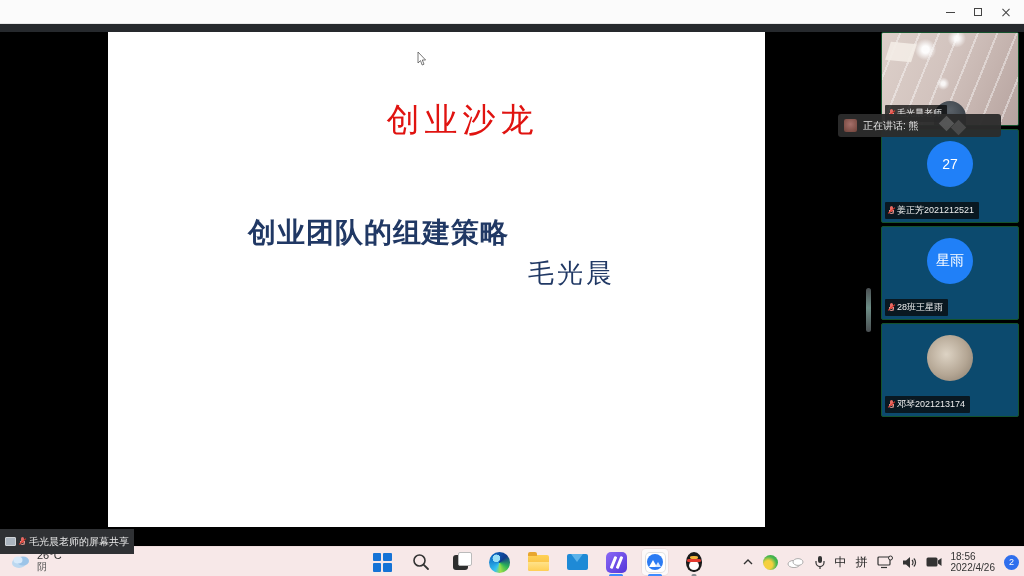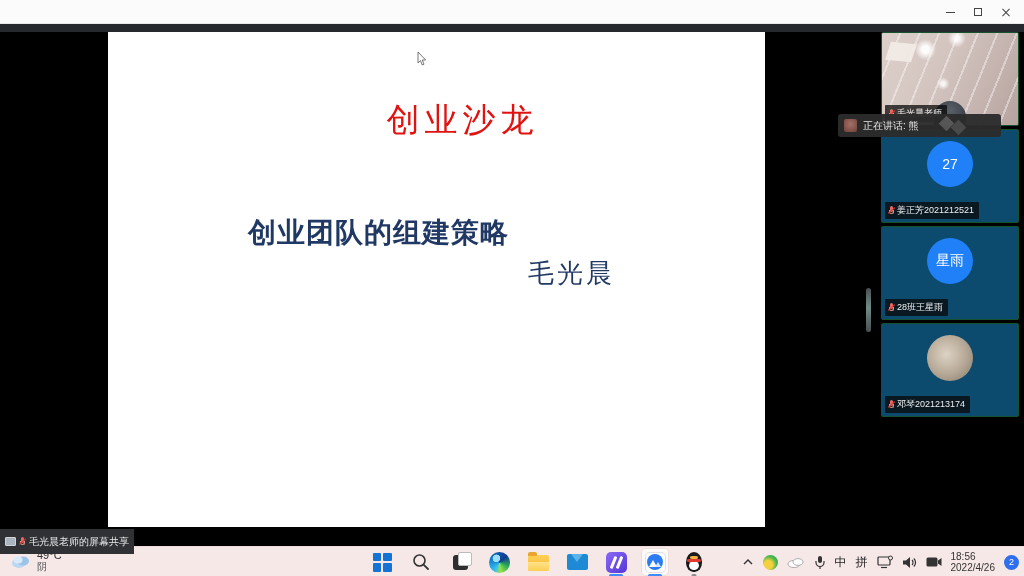--- a/index.html
+++ b/index.html
@@ -239,21 +239,21 @@
 
   <div class="taskbar">
 
     <div class="weather">
       <svg width="22" height="18" viewBox="0 0 22 18">
         <ellipse cx="9" cy="11" rx="7" ry="5" fill="#bcd8f0"></ellipse>
         <ellipse cx="13" cy="9" rx="6" ry="4.5" fill="#9cc4e8"></ellipse>
         <ellipse cx="8" cy="8" rx="4.5" ry="3.5" fill="#d8eafa"></ellipse>
       </svg>
       <span class="wtxt">
-        <span class="temp">49°C</span>
+        <span class="temp">26°C</span>
         <span class="cond">阴</span>
       </span>
     </div>
 
     <div class="apps">
       <div class="app">
         <span class="ic-start">
             <span></span>
             <span></span>
             <span></span>

